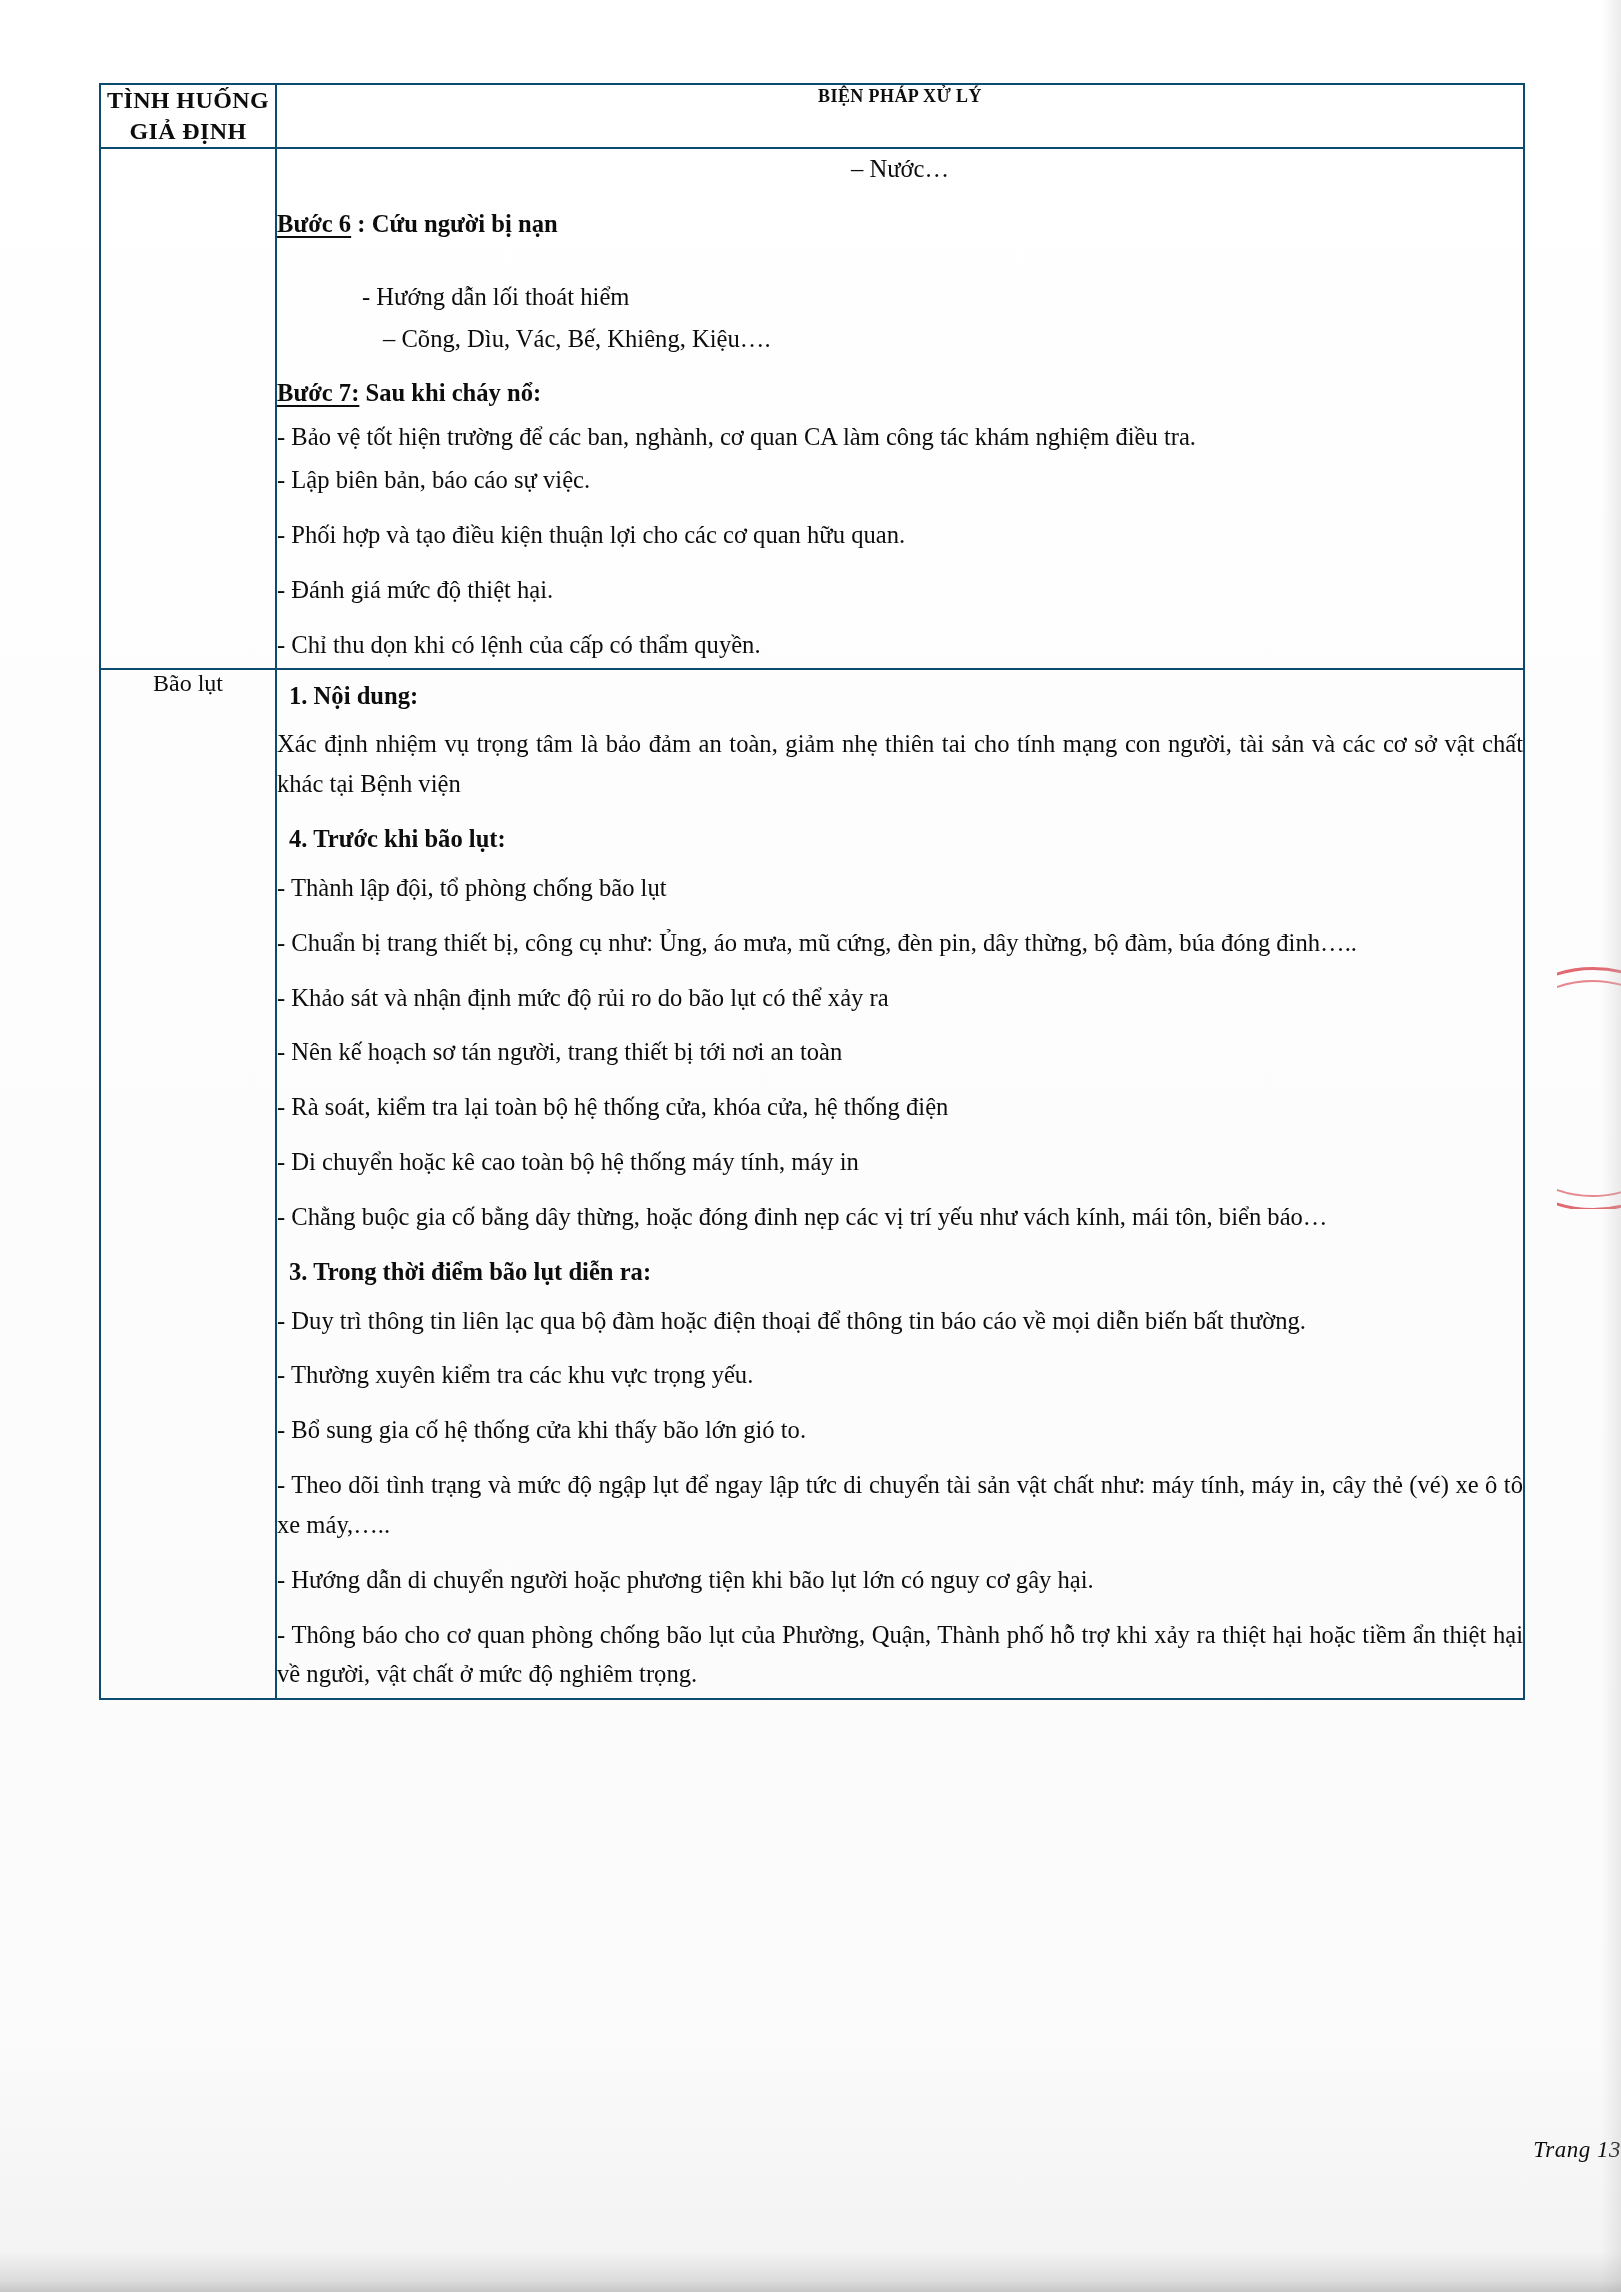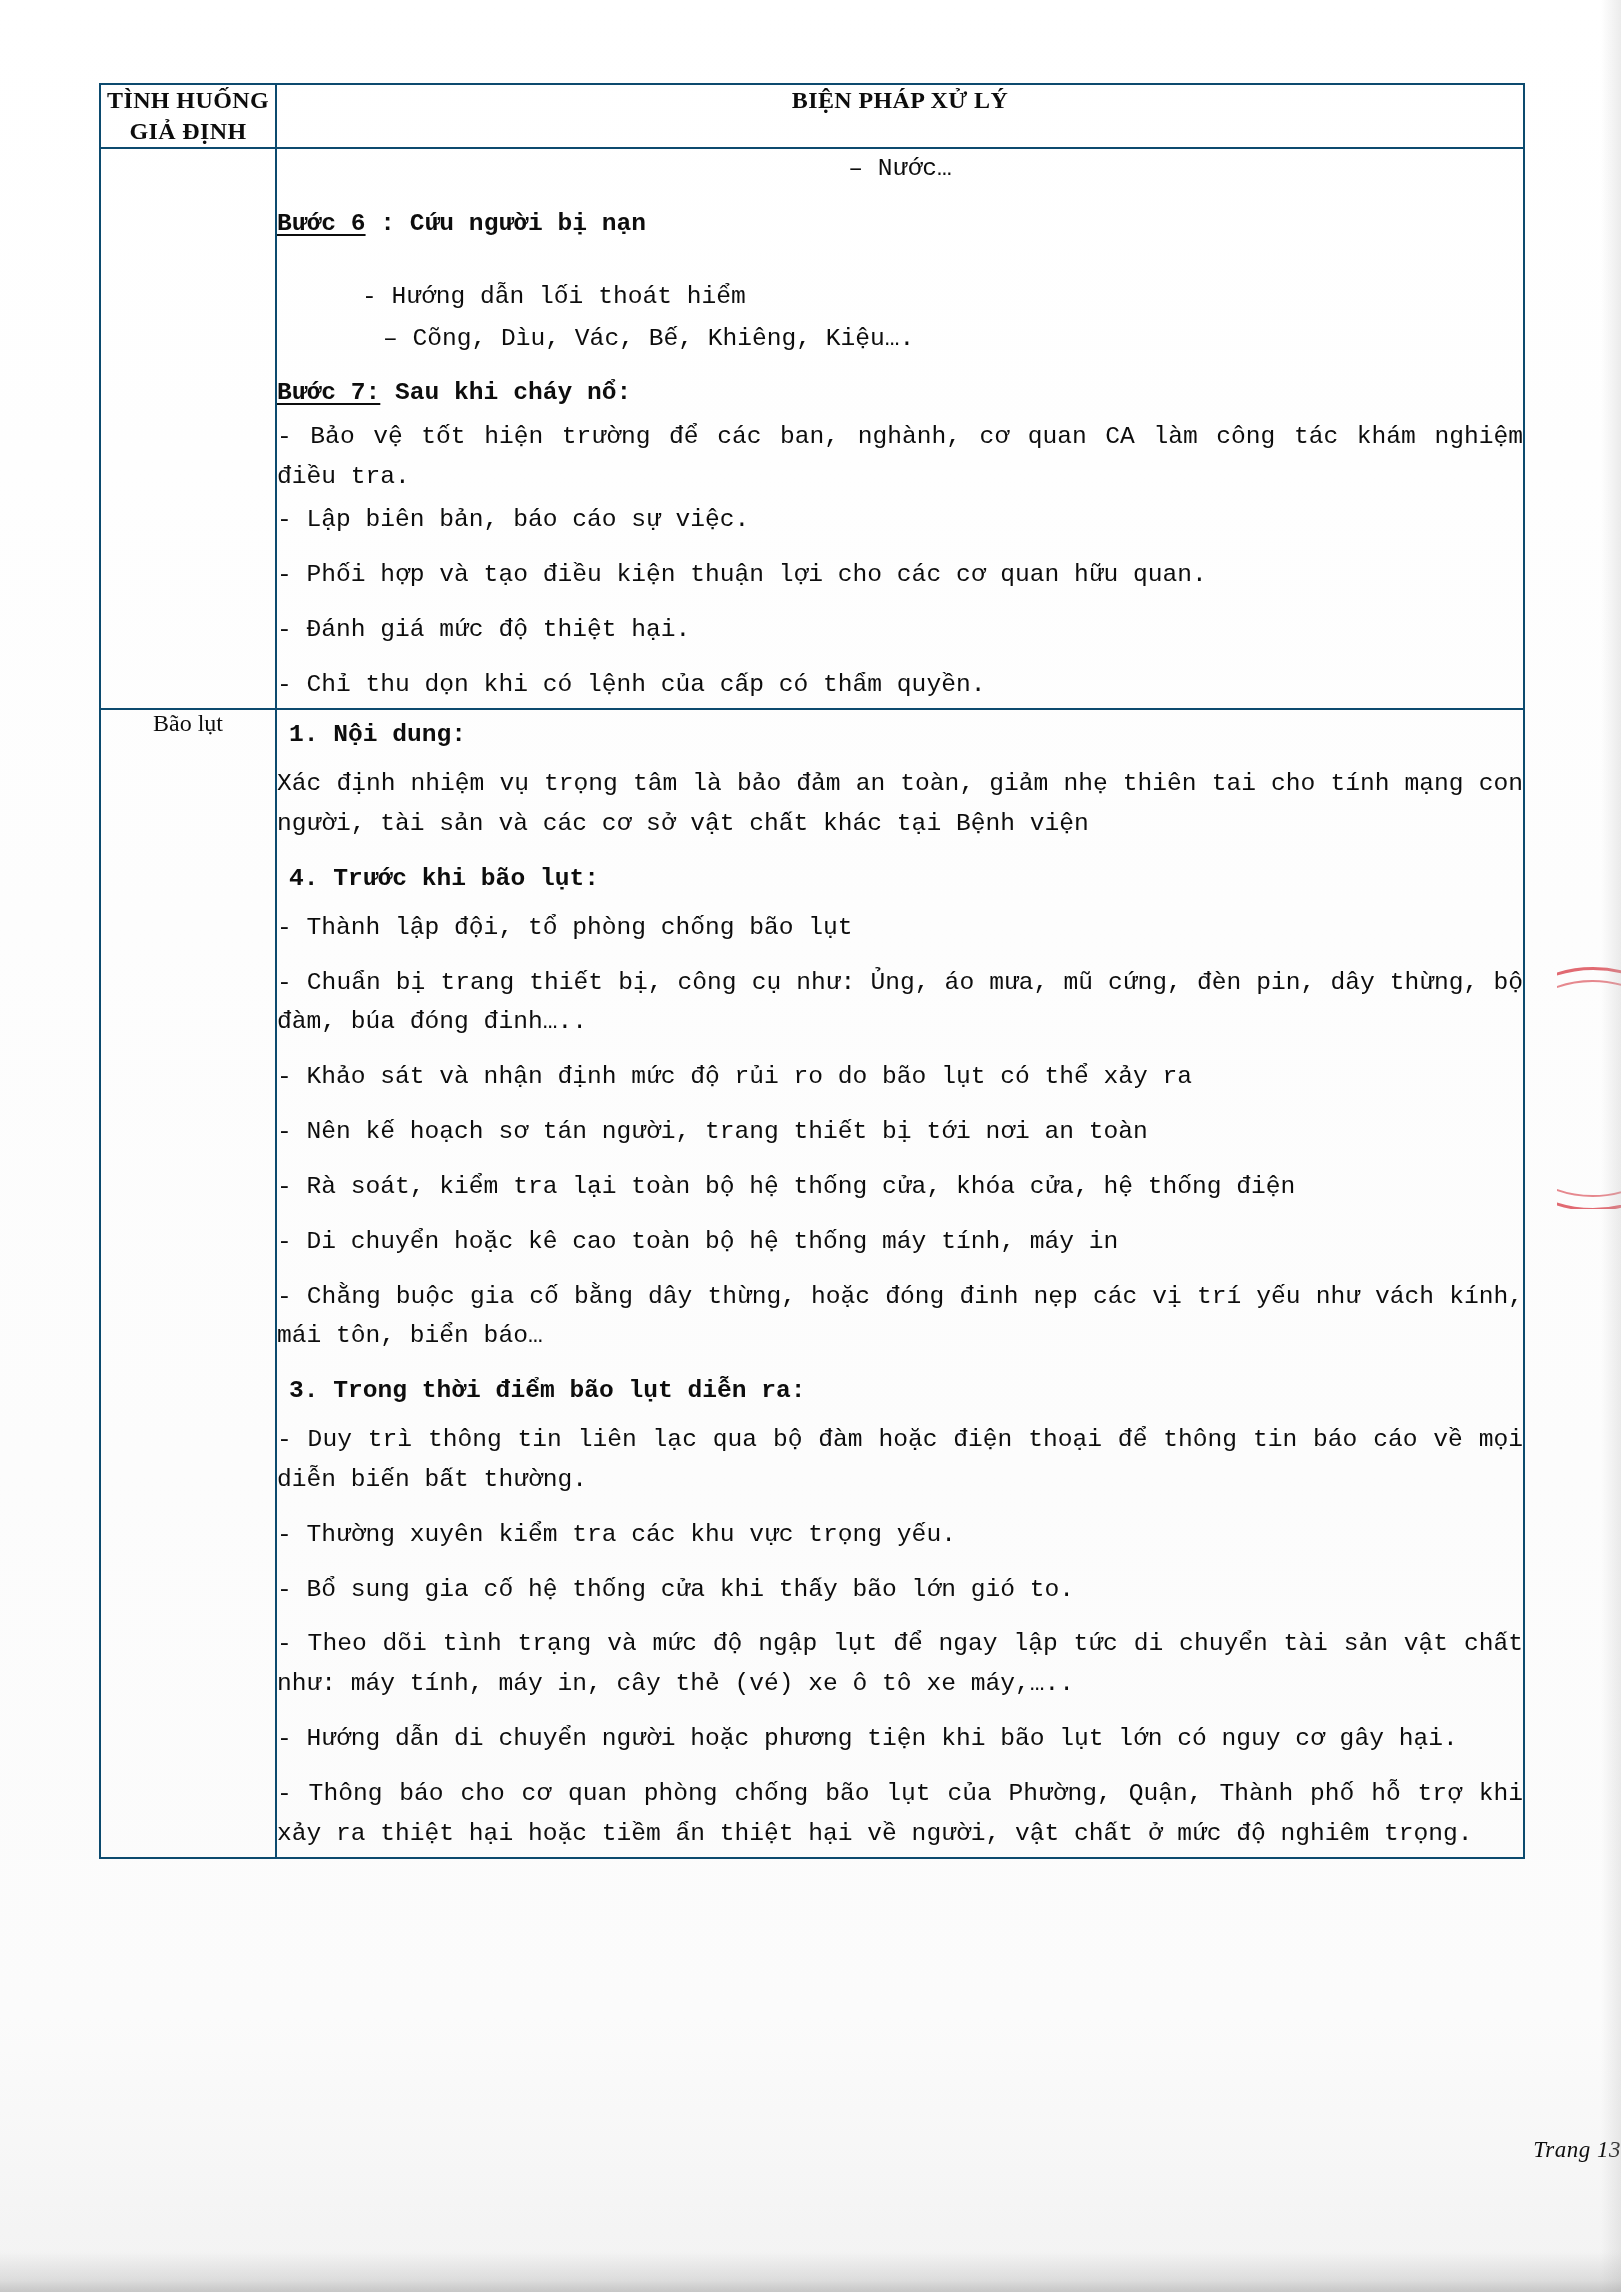--- a/index.html
+++ b/index.html
@@ -56,34 +56,33 @@
   
   .hdr-cell {
     text-align: center;
     font-weight: bold;
     font-size: 24px;
     letter-spacing: 0.4px;
     line-height: 1.30;
     padding: 11.6px 5.4px 13.4px 5.4px;
     vertical-align: middle;
   }
-  .hdr-cell.wide { font-size: 24px; }
+  .hdr-cell.wide { font-size: 18px; }
 
   
   .sit-cell {
     text-align: center;
     vertical-align: middle;
     font-size: 24px;
     padding: 7.2px 3.6px;
   }
   .act-cell {
     padding: 9px 23px 16px 23px;
     font-size: 24.6px;
     line-height: 1.62;
-    font-family: Liberation Mono, monospace;
   }
 
   
   .p        { margin: 0 0 3.6px 0; }
   .p-gap    { margin: 0 0 15px 0; }
   .p-just   { text-align: justify; text-align-last: left; }
   .p-center { text-align: center; }
   .p-indent { margin-left: 85px; margin-top: 33px; }
   .p-indent2{ margin-left: 106px; }
   .u        { text-decoration: underline; text-underline-offset: 3.6px; }

